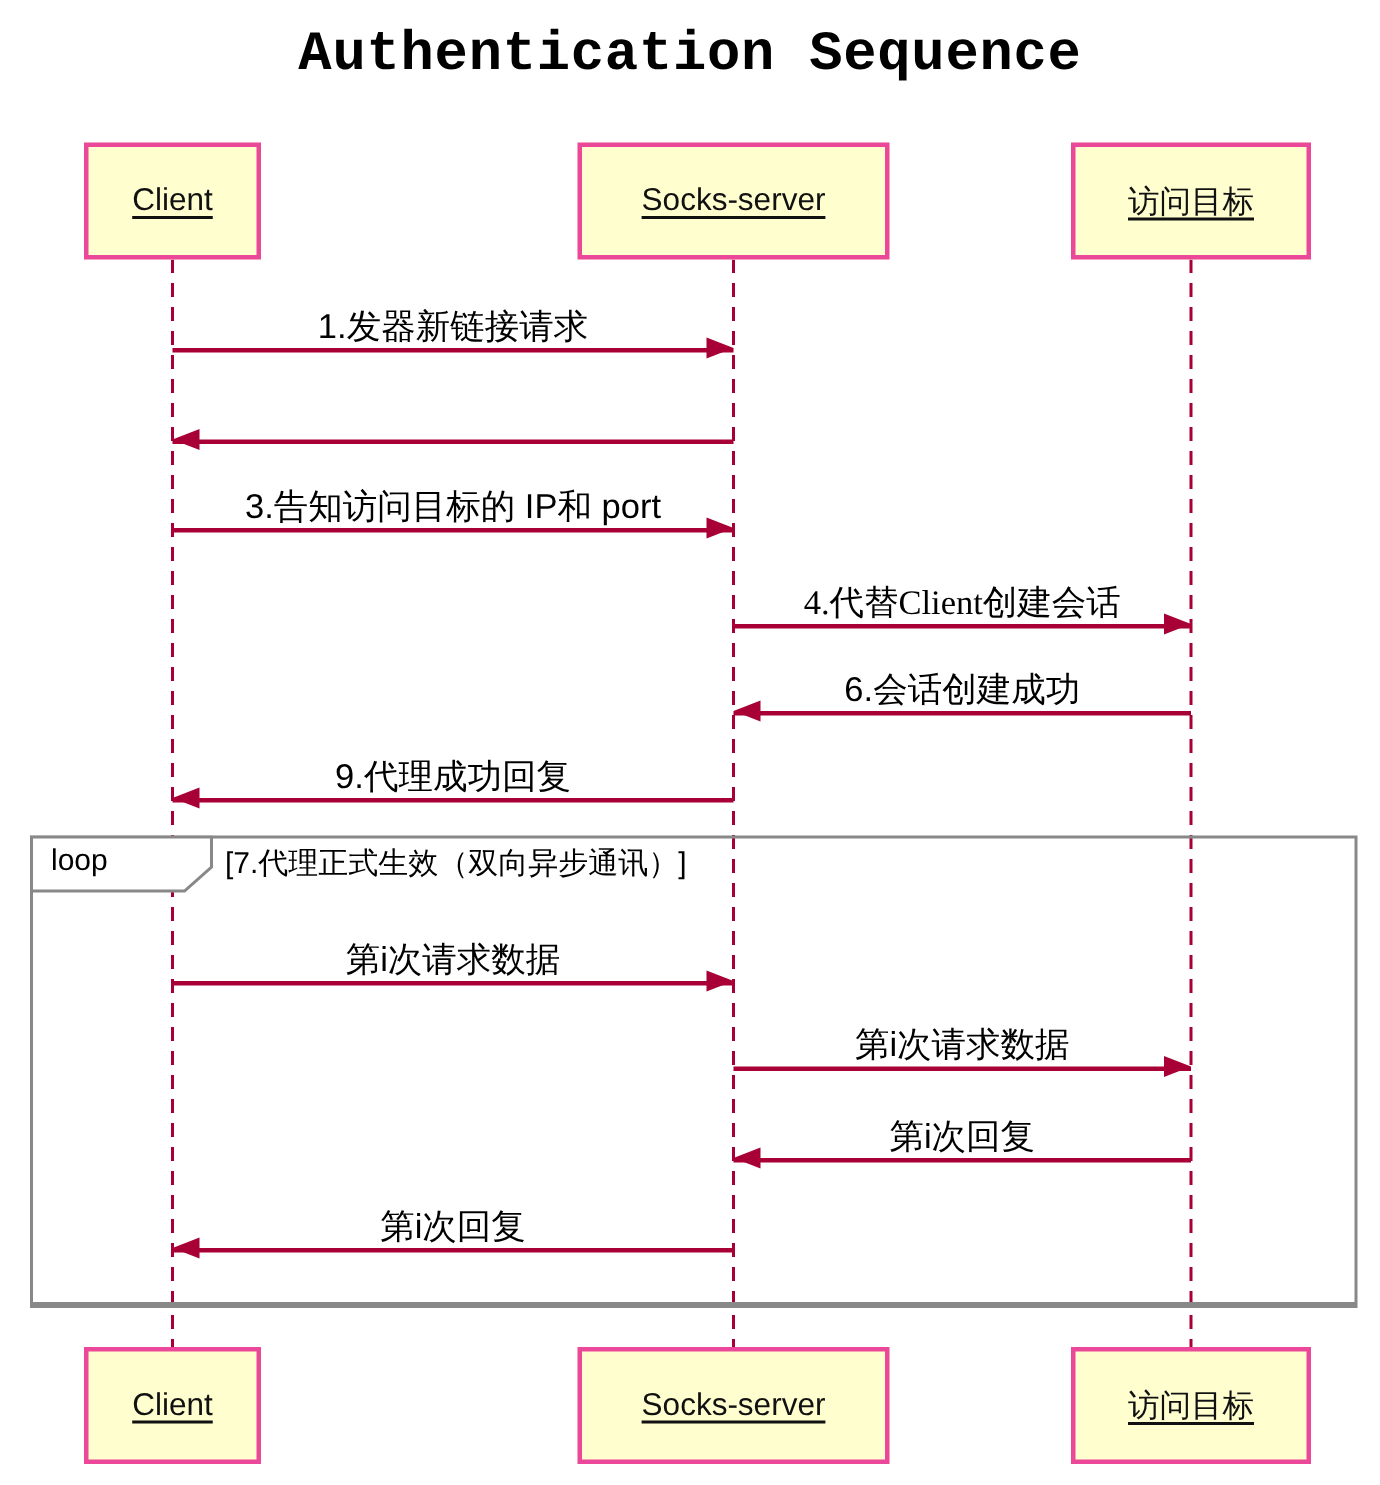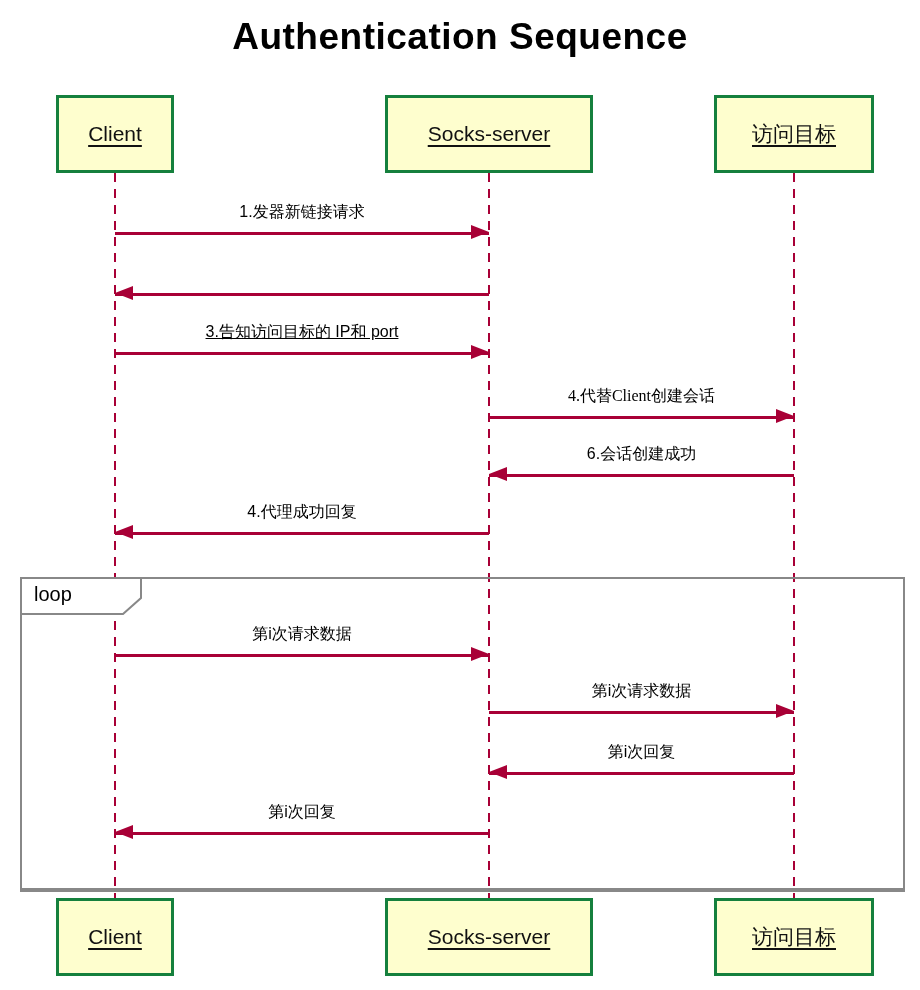--- a/index.html
+++ b/index.html
@@ -8,59 +8,60 @@
     width:920px;height:990px;
     background:#ffffff;
     font-family:"Liberation Sans","DejaVu Sans",sans-serif;
     overflow:hidden;
   }
   .diagram-title{
     position:absolute;top:16px;left:0;width:920px;
     text-align:center;
     font-size:37px;font-weight:bold;color:#000000;
     letter-spacing:0.5px;
+    font-family:Liberation Mono, monospace;
   }
   .participant{
     position:absolute;
     box-sizing:border-box;
     background:#FEFECE;
-    border:3px solid #15803d;
+    border:3px solid #ec4899;
     display:flex;align-items:center;justify-content:center;
     z-index:4;
   }
   .participant .plabel{
     font-size:21px;color:#111111;
     text-decoration:underline;
     text-underline-offset:4px;
     white-space:nowrap;
   }
   .lifeline{
     position:absolute;width:2px;z-index:1;
     background:repeating-linear-gradient(to bottom,#A80036 0 9px,rgba(0,0,0,0) 9px 16px);
   }
   .msg-label{
     position:absolute;text-align:center;
-    font-size:16px;color:#000000;white-space:nowrap;
+    font-size:23px;color:#000000;white-space:nowrap;
     z-index:3;
   }
   .msg-line{
     position:absolute;height:3px;background:#A80036;z-index:3;
   }
   .arrow-head{
     position:absolute;width:0;height:0;z-index:3;
     border-top:7px solid transparent;
     border-bottom:7px solid transparent;
   }
   .arrow-head.right{border-left:18px solid #A80036;}
   .arrow-head.left{border-right:18px solid #A80036;}
   .loop-frame{
     position:absolute;box-sizing:border-box;
     border:2px solid #888888;
     border-bottom-width:4px;
-    background:transparent;z-index:2;margin-top:20px;
+    background:transparent;z-index:2;
   }
   .loop-pentagon{position:absolute;left:-2px;top:-2px;z-index:2;}
   .loop-operator{
     position:absolute;left:12px;top:4px;
     font-size:20px;color:#000000;z-index:3;
   }
   .loop-condition{
     position:absolute;left:128px;top:3px;
     font-size:20px;color:#000000;white-space:nowrap;z-index:3;
   }
@@ -69,20 +70,21 @@
 <body>
 
 <div id="canvas">
   <div class="diagram-title">Authentication Sequence</div>
 
   <div class="loop-frame" style="left:20px;top:557px;width:885px;height:315px;">
     <svg class="loop-pentagon" width="123" height="39" viewBox="0 0 123 39">
       <polygon points="1,1 121,1 121,21 103,37 1,37" fill="#ffffff" stroke="#888888" stroke-width="2"></polygon>
     </svg>
     <div class="loop-operator">loop</div>
+    <div class="loop-condition">[7.代理正式生效（双向异步通讯）]</div>
   </div>
 <div class="lifeline" style="left: 114px; top: 173px; height: 725px;"></div>
     <div class="participant" style="left: 56px; top: 95px; width: 118px; height: 78px;">
       <span class="plabel">Client</span>
     </div>
     <div class="participant" style="left: 56px; top: 898px; width: 118px; height: 78px;">
       <span class="plabel">Client</span>
     </div>
     <div class="lifeline" style="left: 488px; top: 173px; height: 725px;"></div>
     <div class="participant" style="left: 385px; top: 95px; width: 208px; height: 78px;">
@@ -96,30 +98,30 @@
       <span class="plabel">访问目标</span>
     </div>
     <div class="participant" style="left: 714px; top: 898px; width: 160px; height: 78px;">
       <span class="plabel">访问目标</span>
     </div>
     <div class="msg-label" style="left: 115px; top: 202px; width: 374px;">1.发器新链接请求</div>
     <div class="msg-line" style="left: 115px; top: 232px; width: 374px;"></div>
     <div class="arrow-head right" style="top: 225px; left: 471px;"></div>
     <div class="msg-line" style="left: 115px; top: 293px; width: 374px;"></div>
     <div class="arrow-head left" style="top: 286px; left: 115px;"></div>
-    <div class="msg-label" style="left: 115px; top: 322px; width: 374px; text-decoration: underline;">3.告知访问目标的 IP和 port</div>
+    <div class="msg-label" style="left: 115px; top: 322px; width: 374px;">3.告知访问目标的 IP和 port</div>
     <div class="msg-line" style="left: 115px; top: 352px; width: 374px;"></div>
     <div class="arrow-head right" style="top: 345px; left: 471px;"></div>
     <div class="msg-label" style="left: 489px; top: 386px; width: 305px; font-family: Liberation Serif, serif;">4.代替Client创建会话</div>
     <div class="msg-line" style="left: 489px; top: 416px; width: 305px;"></div>
     <div class="arrow-head right" style="top: 409px; left: 776px;"></div>
     <div class="msg-label" style="left: 489px; top: 444px; width: 305px;">6.会话创建成功</div>
     <div class="msg-line" style="left: 489px; top: 474px; width: 305px;"></div>
     <div class="arrow-head left" style="top: 467px; left: 489px;"></div>
-    <div class="msg-label" style="left: 115px; top: 502px; width: 374px;">4.代理成功回复</div>
+    <div class="msg-label" style="left: 115px; top: 502px; width: 374px;">9.代理成功回复</div>
     <div class="msg-line" style="left: 115px; top: 532px; width: 374px;"></div>
     <div class="arrow-head left" style="top: 525px; left: 115px;"></div>
     <div class="msg-label" style="left: 115px; top: 624px; width: 374px;">第i次请求数据</div>
     <div class="msg-line" style="left: 115px; top: 654px; width: 374px;"></div>
     <div class="arrow-head right" style="top: 647px; left: 471px;"></div>
     <div class="msg-label" style="left: 489px; top: 681px; width: 305px;">第i次请求数据</div>
     <div class="msg-line" style="left: 489px; top: 711px; width: 305px;"></div>
     <div class="arrow-head right" style="top: 704px; left: 776px;"></div>
     <div class="msg-label" style="left: 489px; top: 742px; width: 305px;">第i次回复</div>
     <div class="msg-line" style="left: 489px; top: 772px; width: 305px;"></div>

